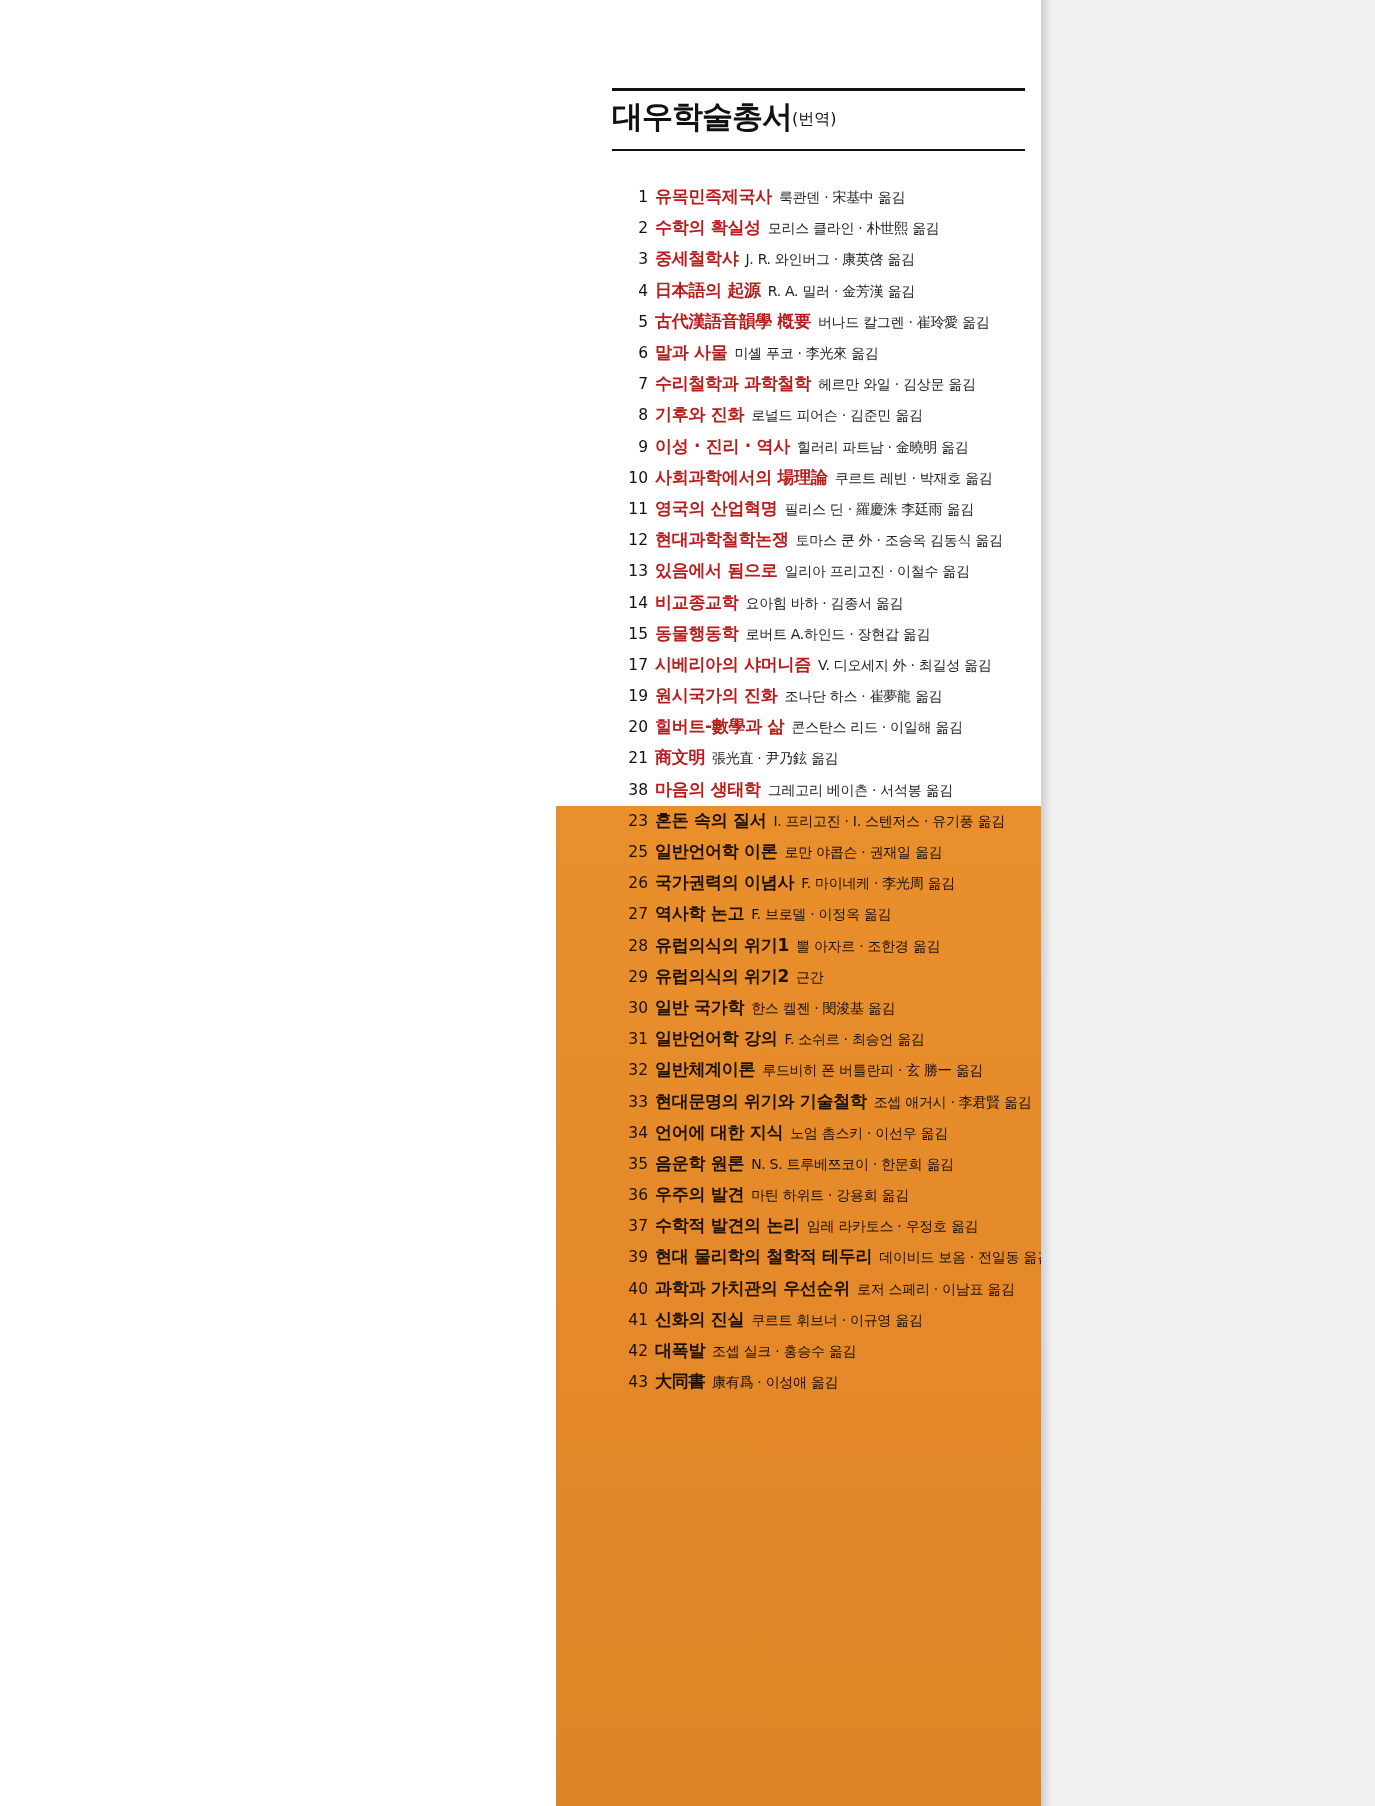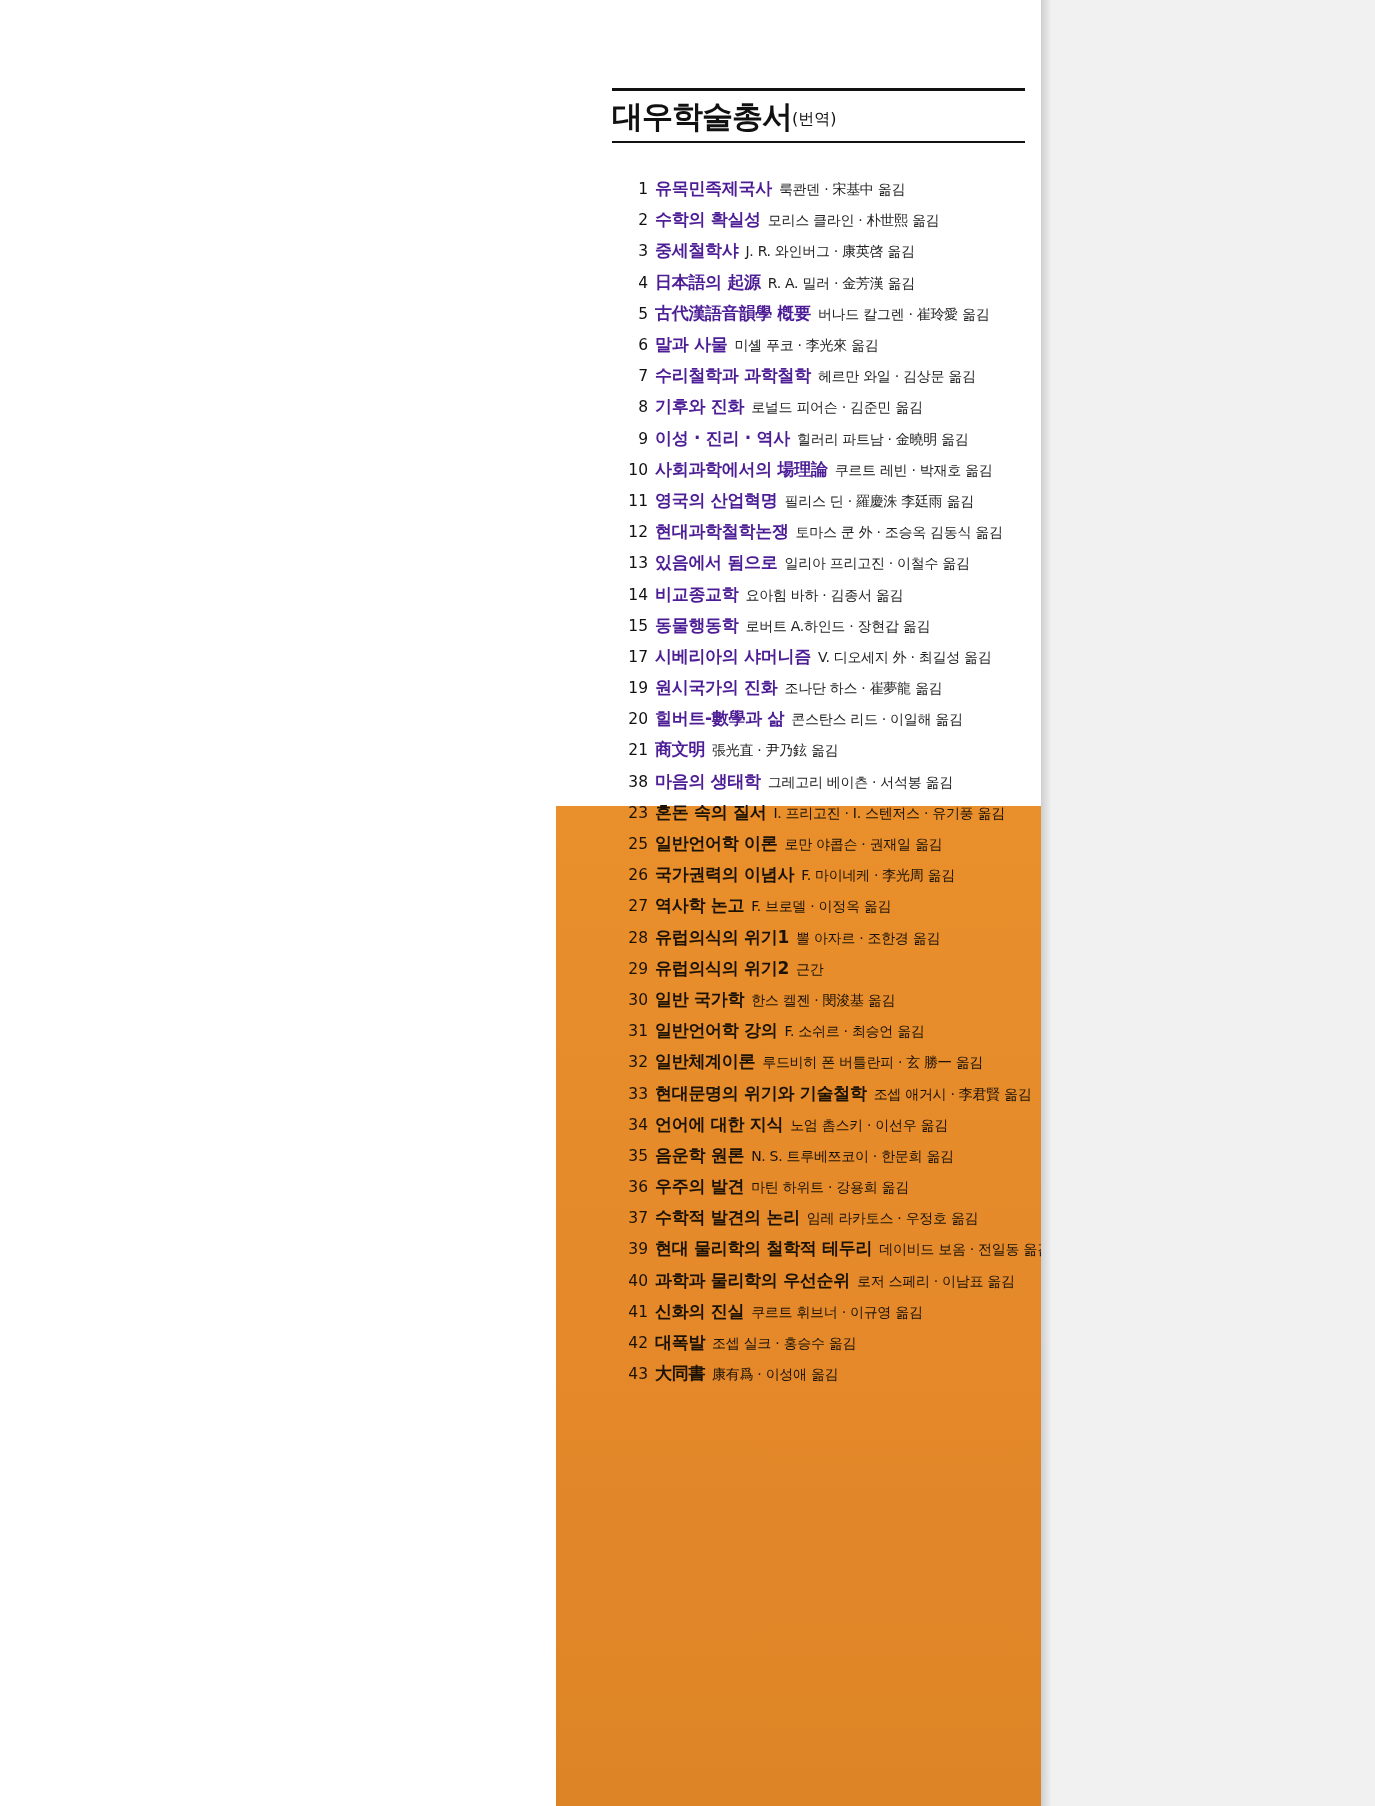--- a/index.html
+++ b/index.html
@@ -52,21 +52,21 @@
     position: absolute;
     left: 612px;
     top: 88px;
     width: 430px;
   }
   .title-block {
     position: relative;
     width: 413px;
     border-top: 3px solid #111;
     border-bottom: 2px solid #111;
-    padding: 8px 0 8px 0;
+    padding: 8px 0 16px 0;
     margin-bottom: 14px;
   }
   .title-main {
     display: inline-block;
     font-family: "DejaVu Sans", sans-serif;
     font-size: 31px;
     font-weight: bold;
     letter-spacing: -1px;
     color: #111;
     line-height: 1.1;
@@ -96,21 +96,21 @@
     width: 36px;
     text-align: right;
     flex: 0 0 36px;
     font-size: 15.5px;
     color: #111;
     padding-right: 7px;
   }
   .ttl {
     font-size: 17px;
     font-weight: bold;
-    color: #4c1d95;
+    color: #b91c1c;
     white-space: nowrap;
     letter-spacing: -0.3px;
   }
   .auth {
     font-size: 14px;
     color: #222;
     white-space: nowrap;
     padding-left: 7px;
     letter-spacing: -0.3px;
     margin-top: 24px;
@@ -304,21 +304,21 @@
           <span class="ttl">수학적 발견의 논리</span>
           <span class="auth">임레 라카토스 · 우정호 옮김</span>
         </li>
       <li class="item on-orange">
           <span class="num">39</span>
           <span class="ttl">현대 물리학의 철학적 테두리</span>
           <span class="auth">데이비드 보옴 · 전일동 옮김</span>
         </li>
       <li class="item on-orange">
           <span class="num">40</span>
-          <span class="ttl">과학과 물리학의 우선순위</span>
+          <span class="ttl">과학과 가치관의 우선순위</span>
           <span class="auth">로저 스페리 · 이남표 옮김</span>
         </li>
       <li class="item on-orange">
           <span class="num">41</span>
           <span class="ttl">신화의 진실</span>
           <span class="auth">쿠르트 휘브너 · 이규영 옮김</span>
         </li>
       <li class="item on-orange">
           <span class="num">42</span>
           <span class="ttl">대폭발</span>

